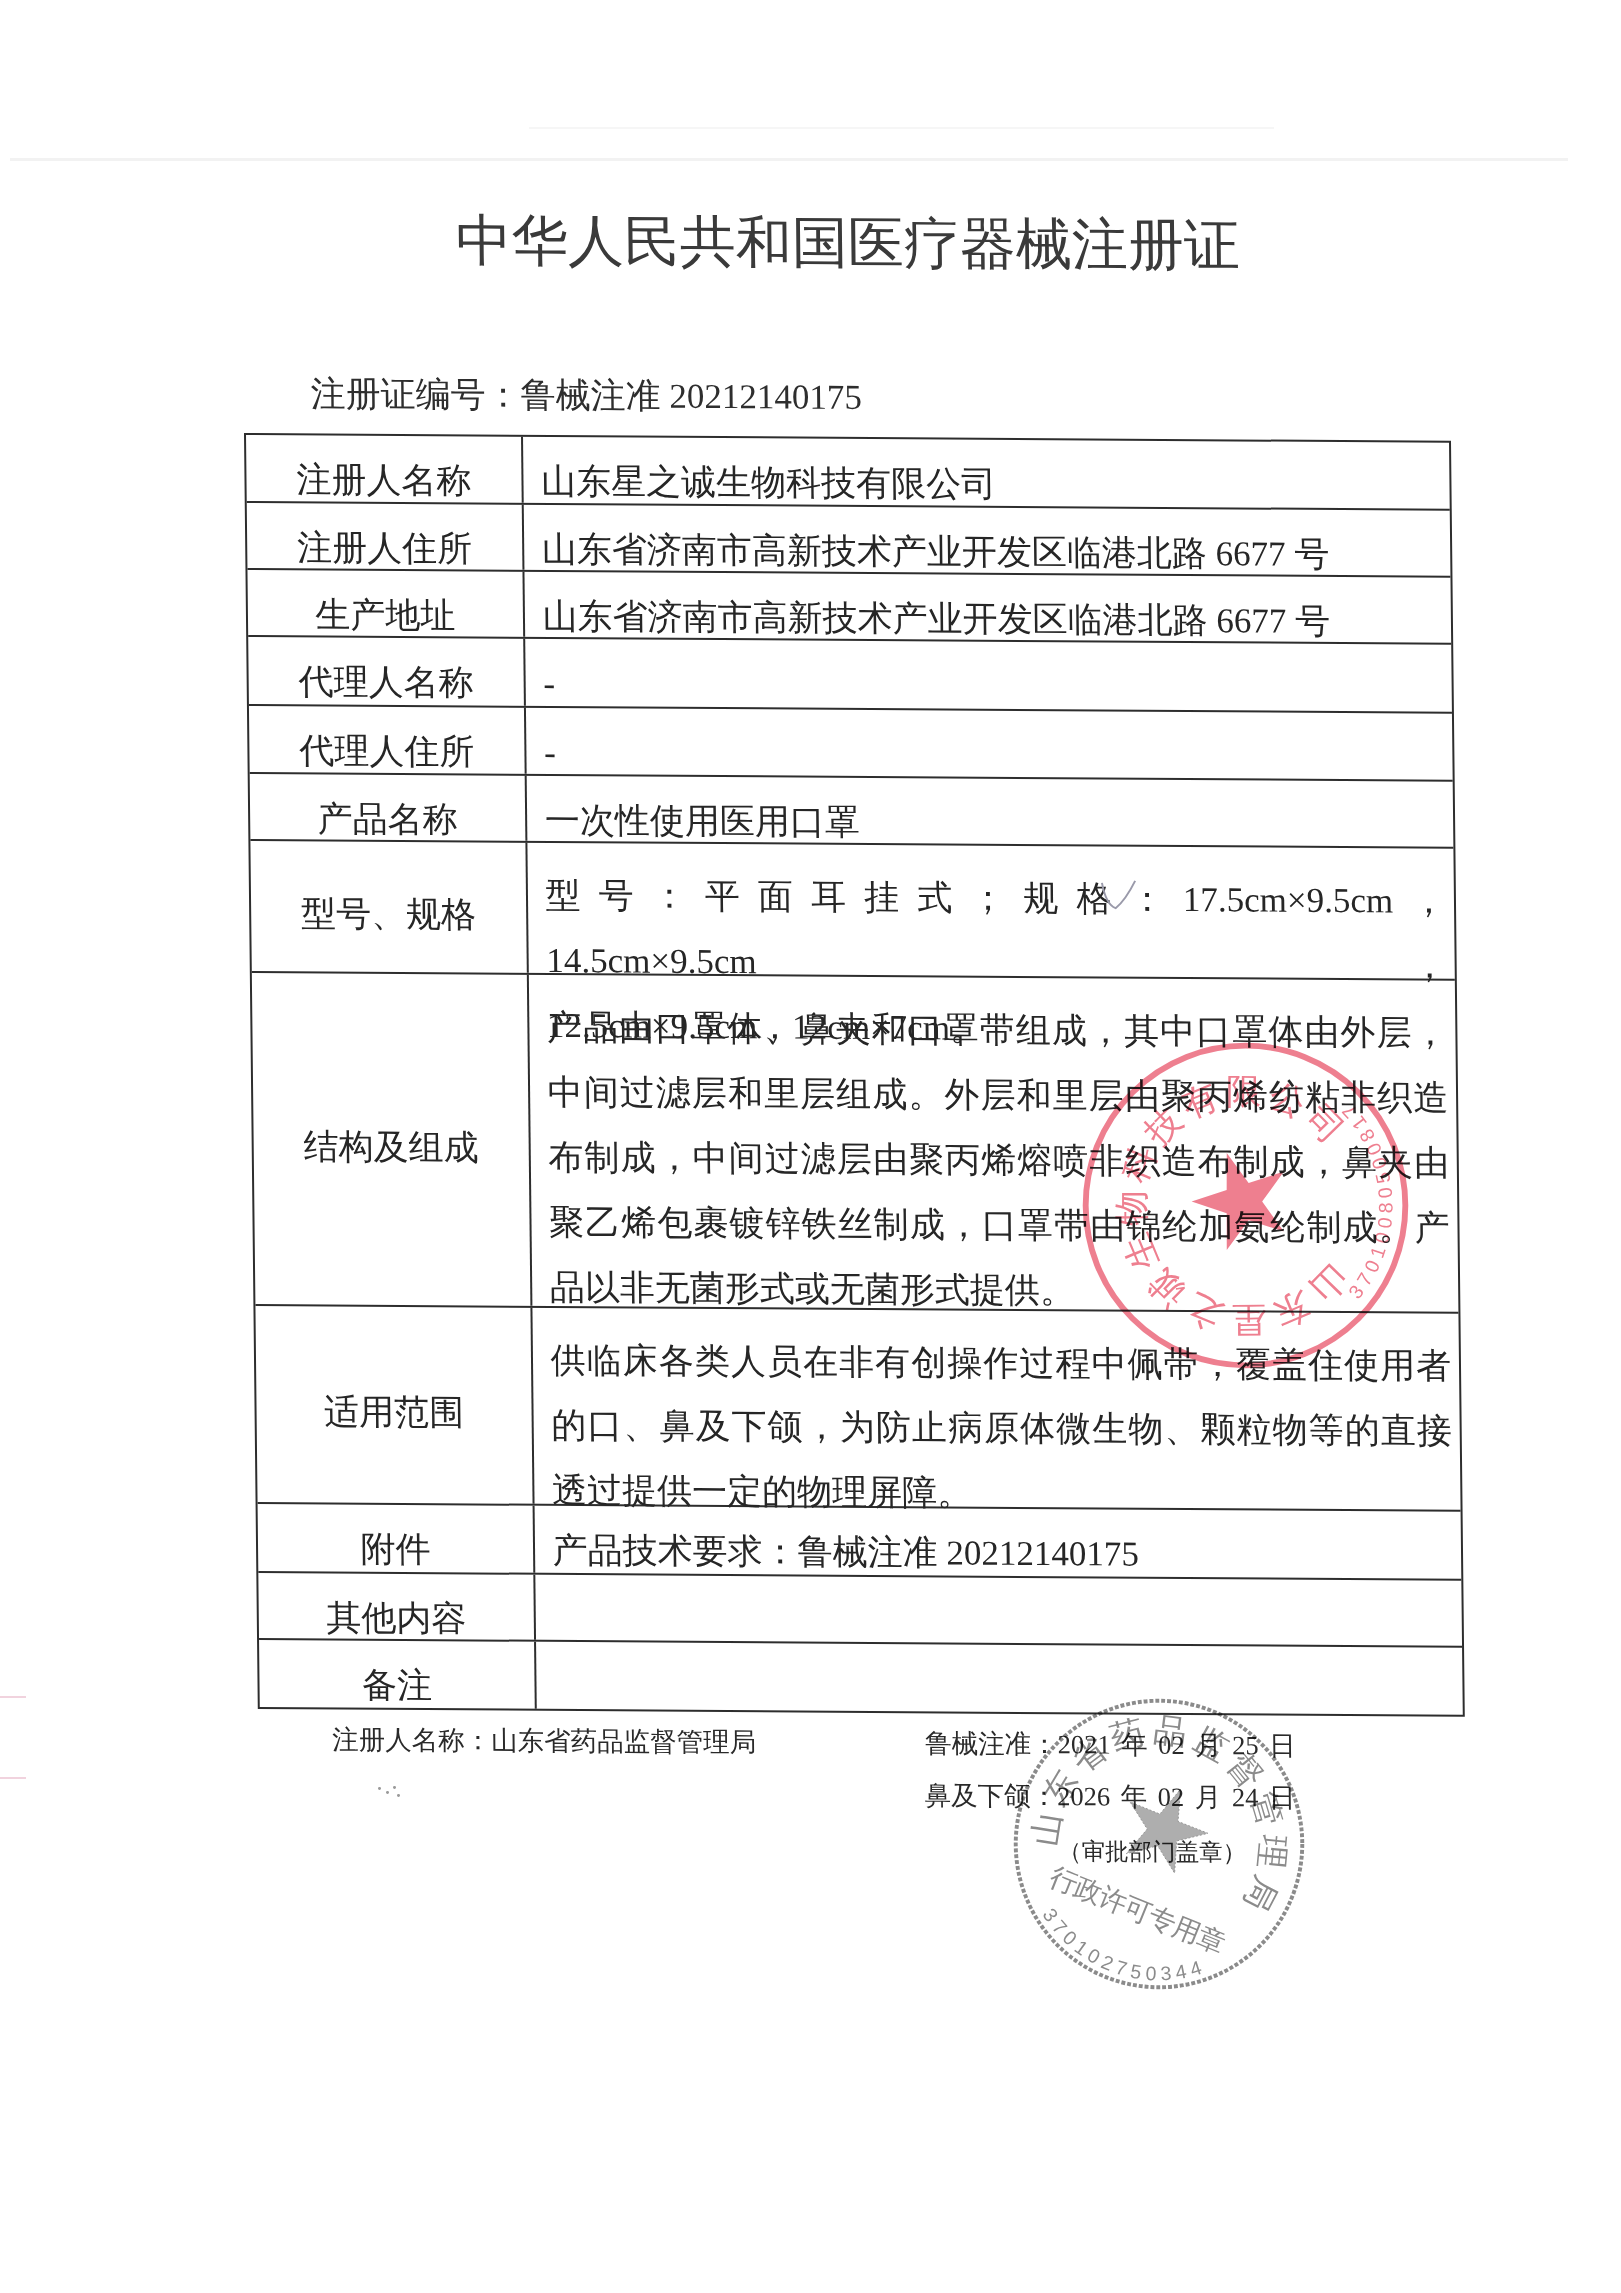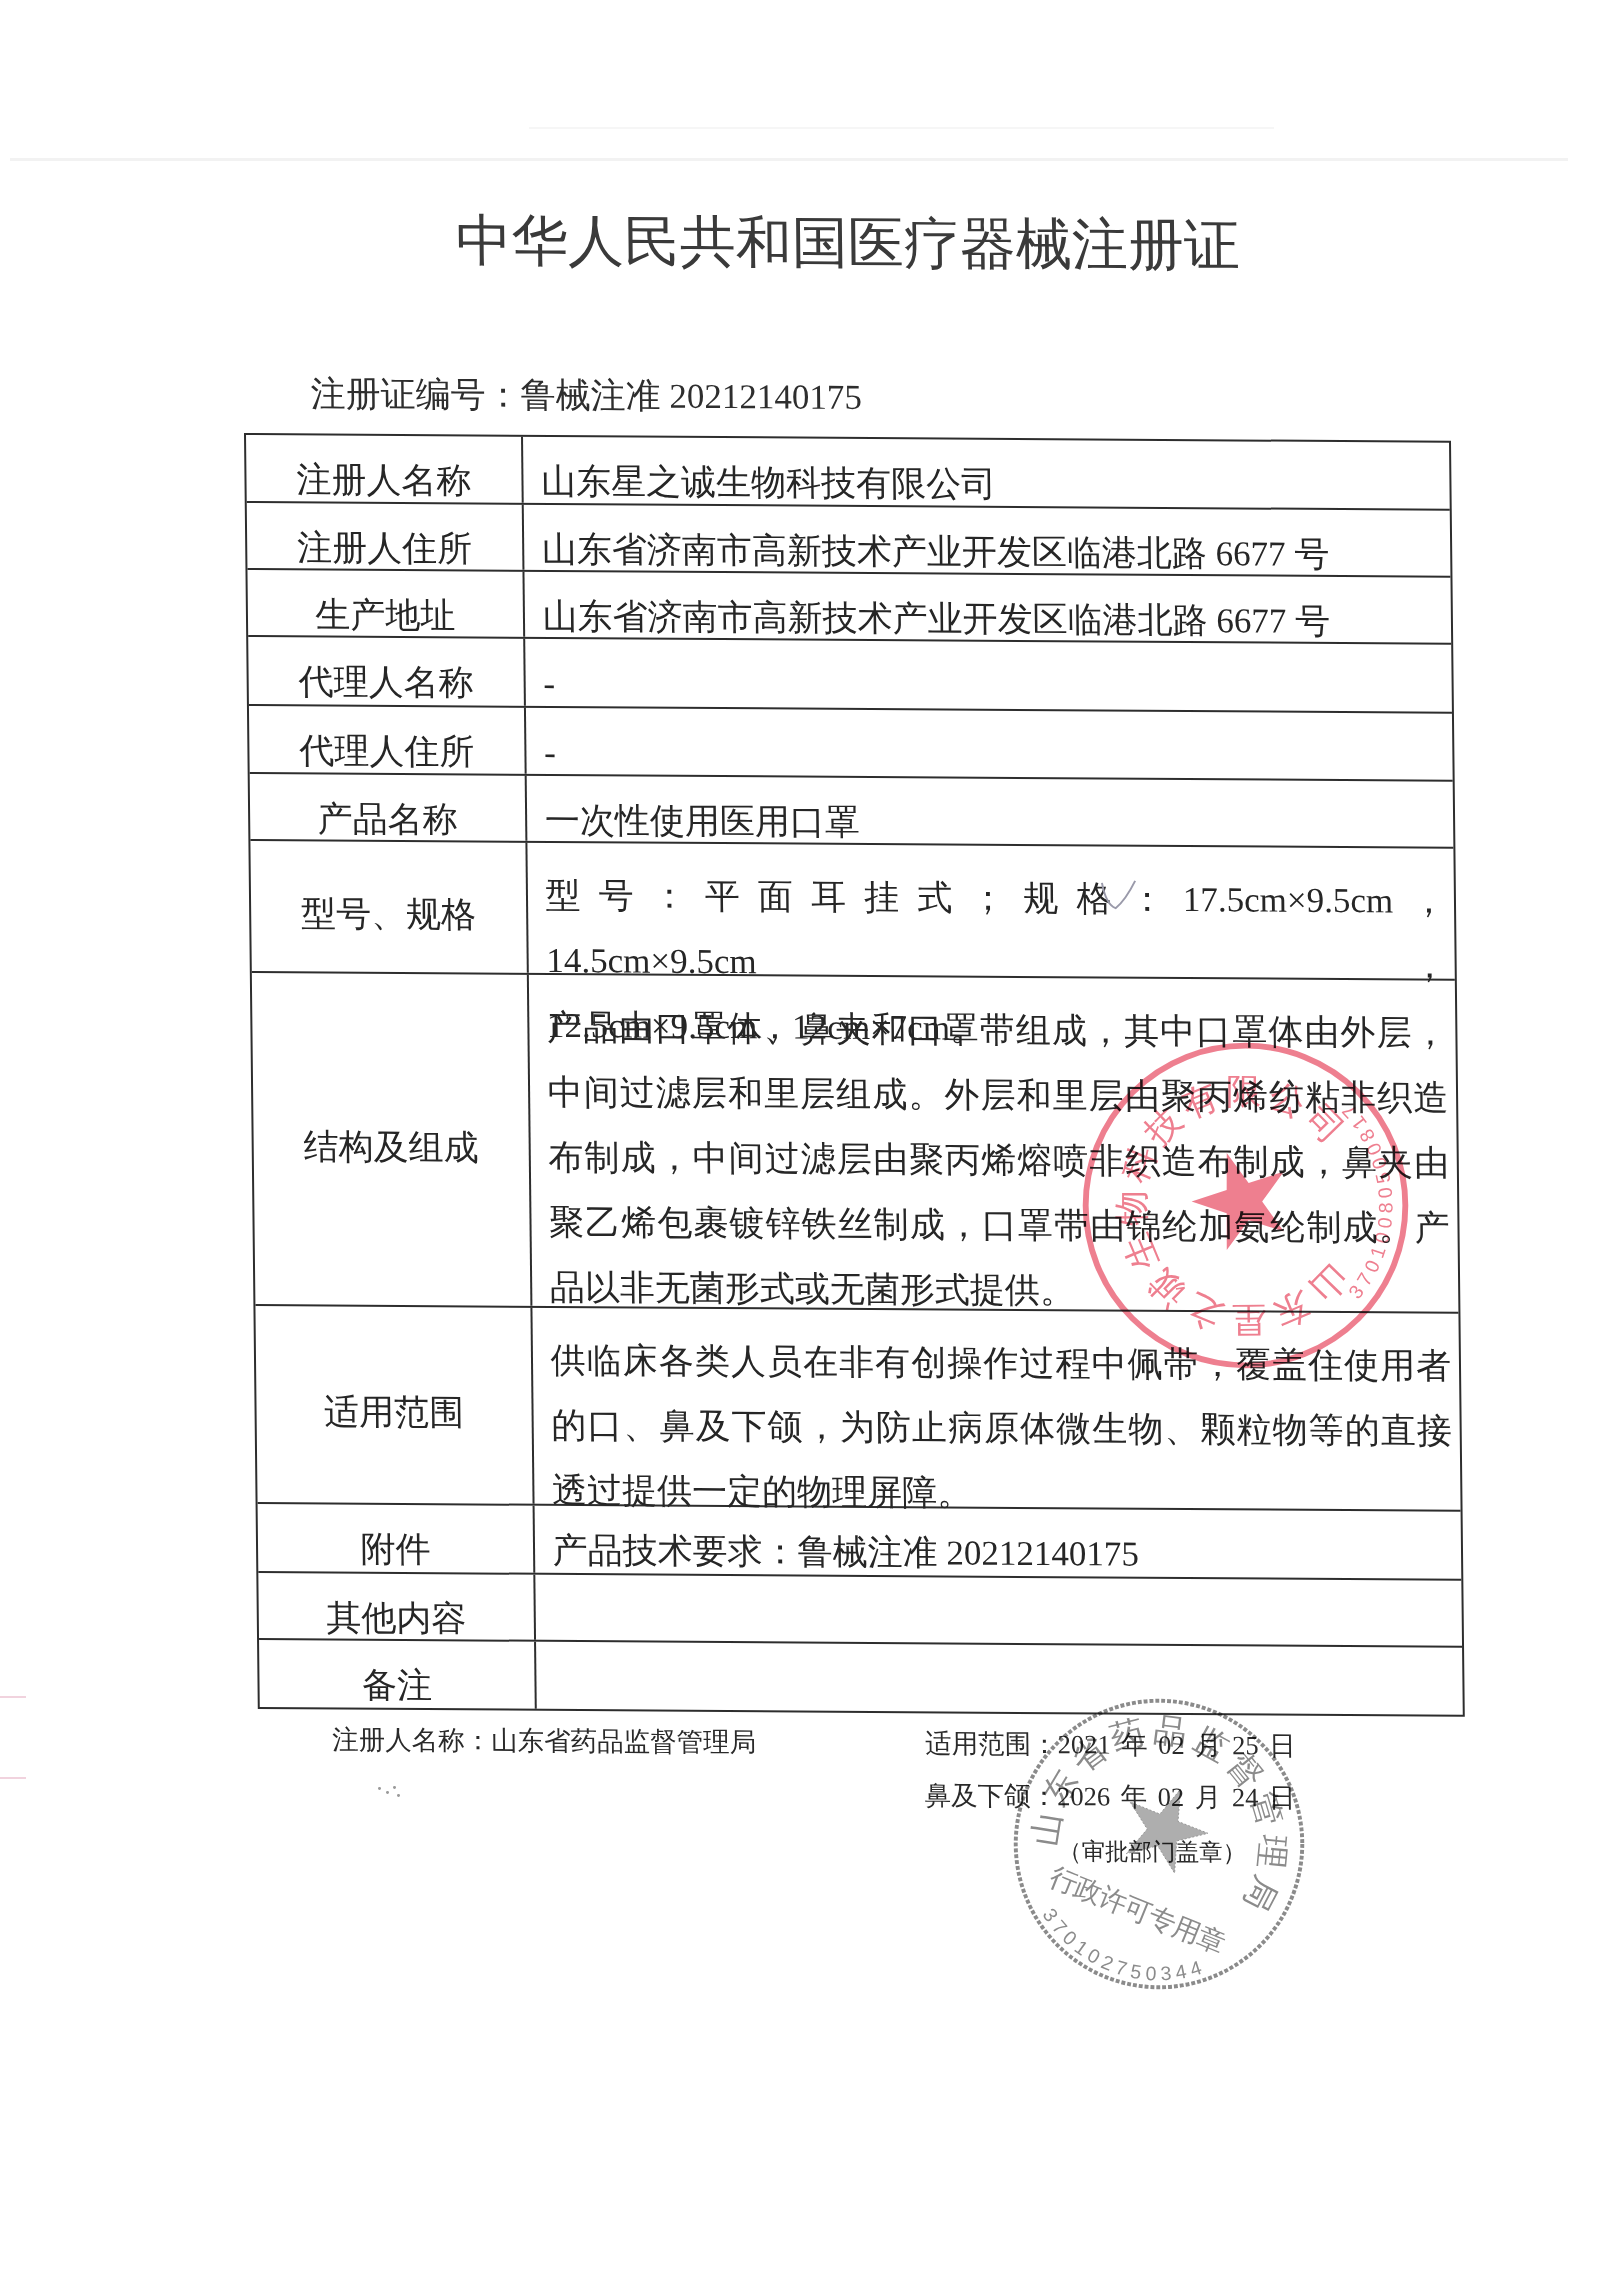--- a/index.html
+++ b/index.html
@@ -171,21 +171,21 @@
 
       <div class="row single h12">
         <div class="label">备注</div>
         <div class="value">
             <div class="line"></div>
           </div>
       </div>
     </div>
 
     <div class="ftxt f-dept"><span>注册人名称：</span><span>山东省药品监督管理局</span></div>
-    <div class="ftxt f-date"><span>适用范围：</span><span>2021 年 02 月 25 日</span></div>
+    <div class="ftxt f-date"><span>鲁械注准：</span><span>2021 年 02 月 25 日</span></div>
     <div class="ftxt f-valid"><span>鼻及下颌：</span><span>2026 年 02 月 24 日</span></div>
     <div class="ftxt f-note">（审批部门盖章）</div>
   </div>
 
   <svg class="pen-mark" viewBox="0 0 50 42">
     <path d="M6,8 Q10,30 20,34 Q30,26 40,6" fill="none" stroke="#9a9aaa" stroke-width="2"></path>
   </svg>
 
   <svg class="company-seal" viewBox="0 0 360 360">
     <defs>

